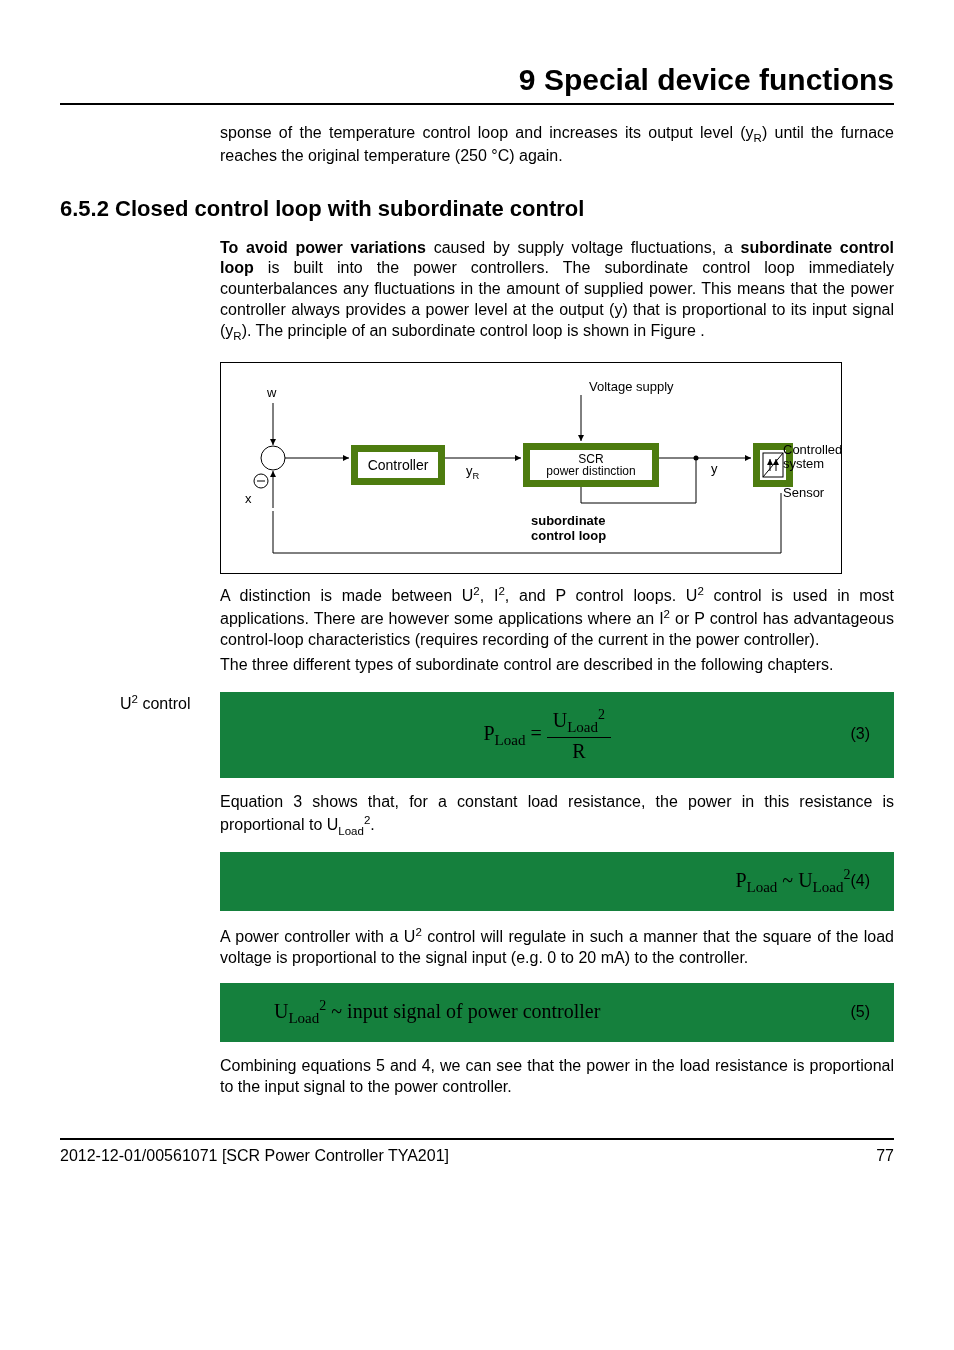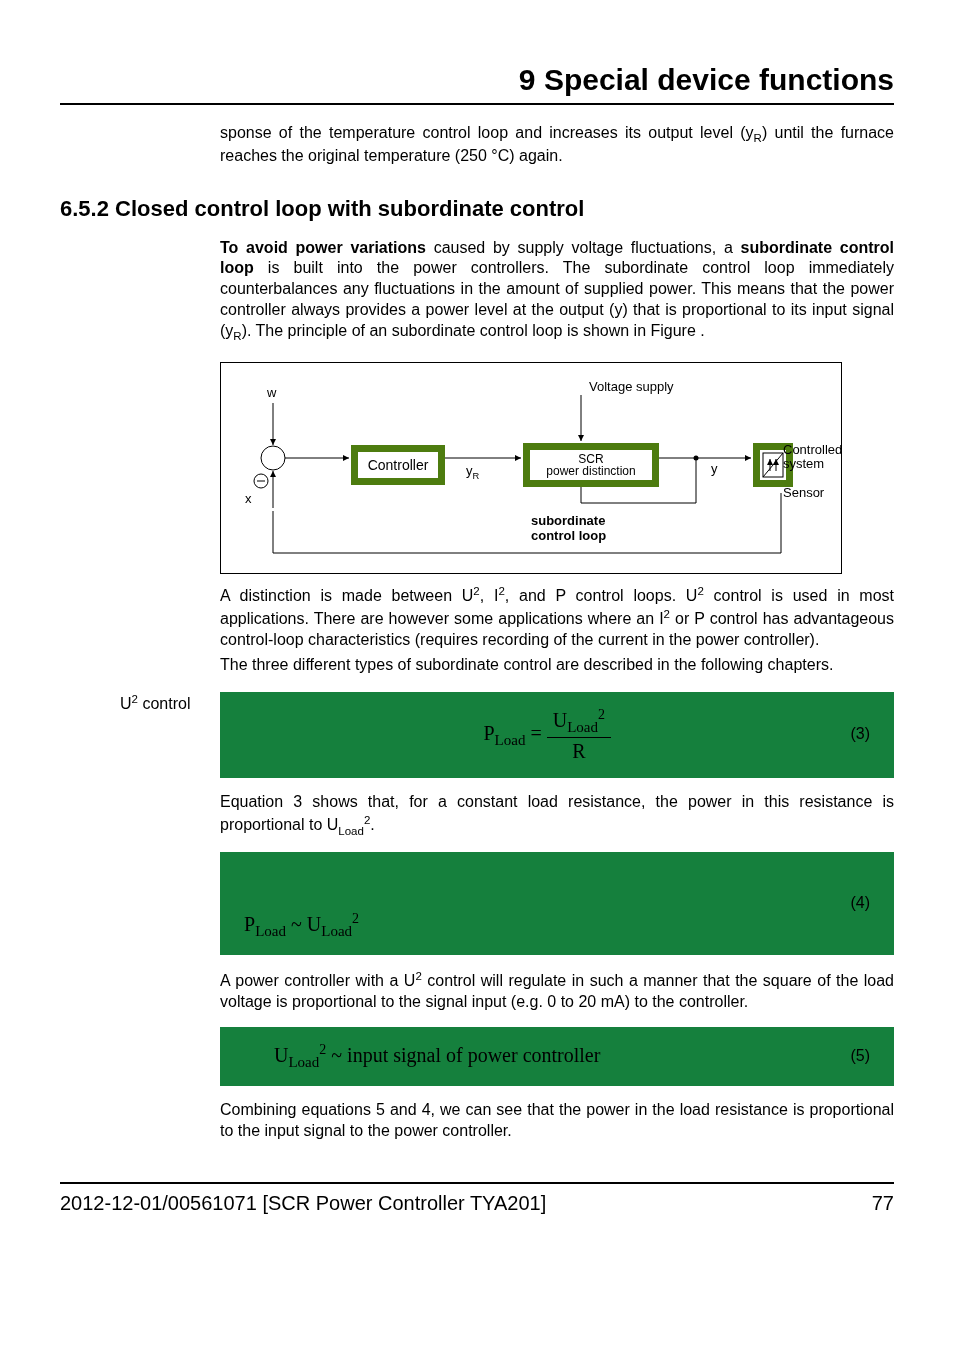--- a/index.html
+++ b/index.html
@@ -76,21 +76,21 @@
     text-align: center;
   }
   .frac .num { display: block; border-bottom: 1px solid #000; padding: 0 6px; }
   .frac .den { display: block; padding: 0 6px; }
   .footer {
     border-top: 2px solid #000;
     margin-top: 40px;
     padding-top: 6px;
     display: flex;
     justify-content: space-between;
-    font-size: 20px;
+    font-size: 16px;
   }
   svg { position: absolute; top:0; left:0; }
   .sub { font-size: 0.72em; vertical-align: sub; }
   .sup { font-size: 0.72em; vertical-align: super; }
 </style>
 </head>
 <body>
 
 <div class="chapter-header">9 Special device functions</div>
 
@@ -204,21 +204,21 @@
         </span>
       </div>
       <div class="eq-num">(3)</div>
     </div>
 
     <p>
       <span>Equation 3 shows that, for a constant load resistance, the power in this resistance is proportional to U</span><span class="sub">Load</span><span class="sup">2</span><span>.</span>
     </p>
 
     <div class="eq-box">
-      <div style="flex:1; text-align:left;margin-top:44px;">
+      <div style="flex:1; text-align:right;">
         <span>P</span><span class="sub" style="font-size:0.75em;">Load</span><span> ~ </span><span>U</span><span class="sub" style="font-size:0.75em;">Load</span><span class="sup" style="font-size:0.7em;">2</span>
       </div>
       <div class="eq-num">(4)</div>
     </div>
 
     <p>
       <span>A power controller with a U</span><span class="sup">2</span><span> control will regulate in such a manner that the square of the load voltage is proportional to the signal input (e.g. 0 to 20 mA) to the controller.</span>
     </p>
 
     <div class="eq-box">

